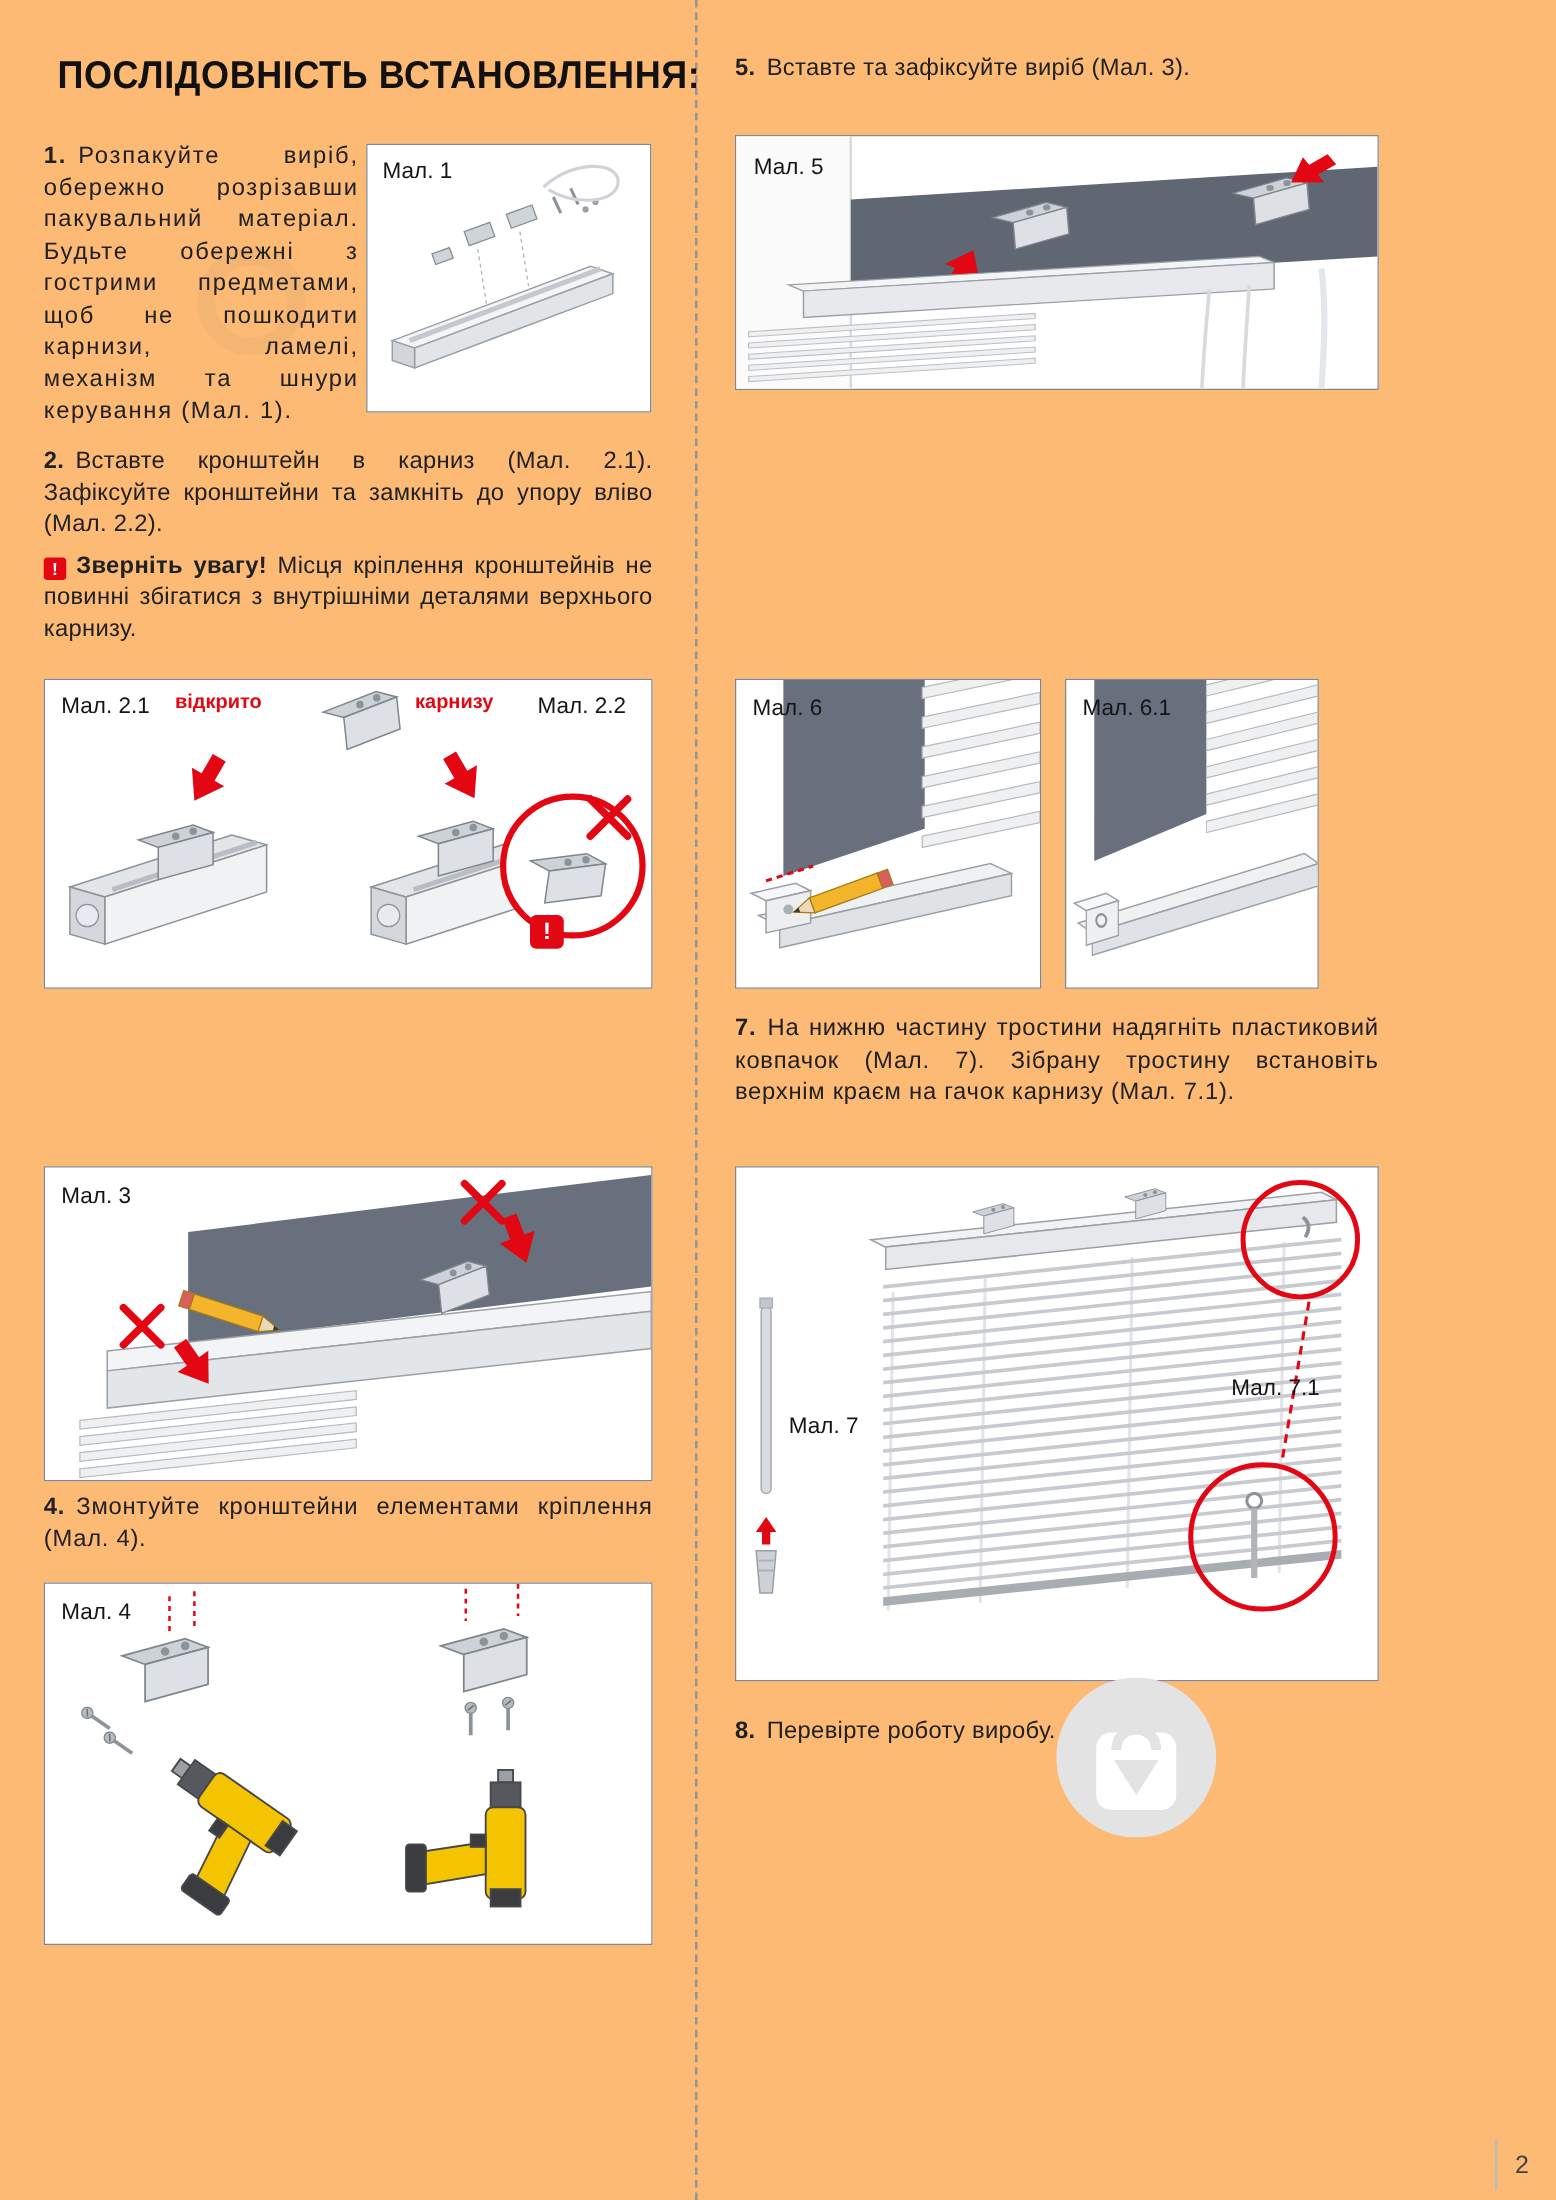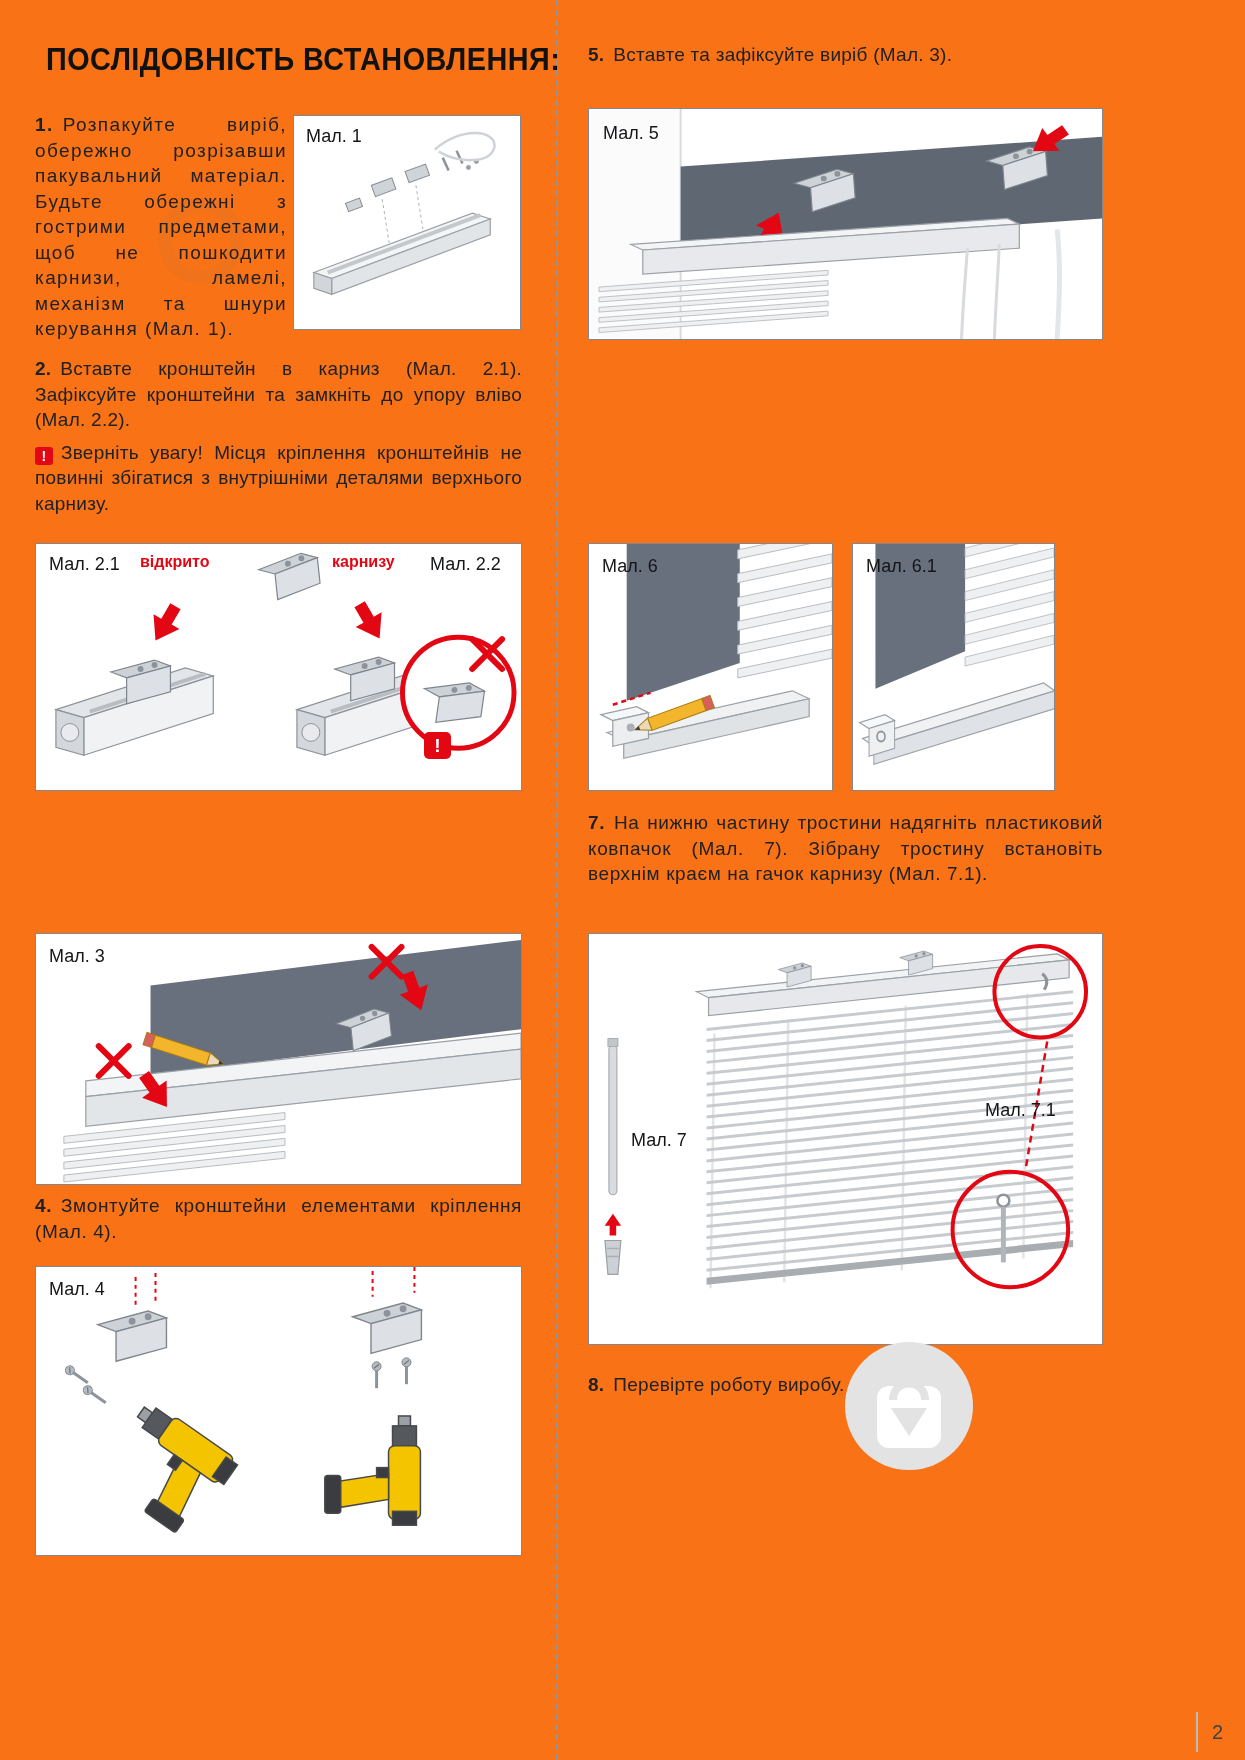--- a/index.html
+++ b/index.html
@@ -1,29 +1,29 @@
 <!DOCTYPE html>
 <html lang="uk"><head>
 <meta charset="utf-8">
 <style>
   *{margin:0;padding:0;box-sizing:border-box}
   html,body{background:#fff}
-  .page{position:relative;width:1245px;height:1760px;background:#f97316;overflow:hidden;
+  .page{position:relative;width:1245px;height:1760px;background:#fdba74;overflow:hidden;
         font-family:"Liberation Sans",sans-serif;color:#1c1d1f}
   .abs{position:absolute}
   .title{font-weight:700;font-size:31px;white-space:nowrap;transform:scaleX(.93);
          transform-origin:left center;color:#111;letter-spacing:.5px}
   .step{font-size:19px;line-height:25.5px;text-align:justify;letter-spacing:.25px;color:#202124}
   .step .num{font-weight:700;margin-right:9px}
   .step--wide{letter-spacing:1.4px}
   .step--med{letter-spacing:.6px}
   .warnicon{display:inline-flex;width:18px;height:18px;background:#e30613;color:#fff;border-radius:3px;
             align-items:center;justify-content:center;font-weight:800;font-size:14px;
             vertical-align:-2px;margin-right:8px;line-height:1}
-  .warntitle{font-weight:400}
+  .warntitle{font-weight:700}
   .figbox{position:absolute;border:1.5px solid #84888d;background:#fff}
   .figbox svg{position:absolute;left:0;top:0;width:100%;height:100%}
   .figlabel{position:absolute;font-size:18px;color:#141517;z-index:2;white-space:nowrap}
   .figstate{position:absolute;font-size:16px;font-weight:700;color:#e30613;z-index:2;white-space:nowrap}
   .warnbadge{position:absolute;width:27px;height:27px;background:#e30613;color:#fff;border-radius:5px;
              display:flex;align-items:center;justify-content:center;font-weight:800;font-size:19px;z-index:2}
   .divider{position:absolute;left:556px;top:0;height:1760px;width:0;border-left:2.5px dashed #8f959b}
   .pagenum{position:absolute;left:1196px;top:1712px;height:40px;border-left:2px solid #b9bcbf;
            padding-left:14px;font-size:20px;color:#3f4246;display:flex;align-items:center}
   .watermark{position:absolute;left:845px;top:1342px;width:128px;height:128px;z-index:0}
@@ -197,21 +197,21 @@
       <use href="#screw-shape" transform="translate(342,100) rotate(90)"></use>
       <use href="#screw-shape" transform="translate(372,96) rotate(90)"></use>
       <use href="#drill-shape" transform="translate(392,150) rotate(90)"></use>
     </svg>
   </figure>
 
   <p class="abs step" style="left:588px;top:42px;width:515px">
     <span class="num">5.</span><span>Вставте та зафіксуйте виріб (Мал. 3).</span>
   </p>
 
-  <figure class="figbox" style="left:588px;top:108px;width:515px;height:232px">
+  <figure class="figbox" style="left:588px;top:108px;width:515px;height:204px">
     <span class="figlabel" style="left:14px;top:14px">Мал. 5</span>
     <svg viewBox="0 0 515 248" preserveAspectRatio="none">
       <rect x="0" y="0" width="92" height="248" fill="#fbfbfc"></rect>
       <line x1="92" y1="0" x2="92" y2="248" stroke="#d8dbde" stroke-width="2"></line>
       <polygon points="92,62 515,30 515,118 92,150" fill="#5f6872"></polygon>
       <use href="#bracket-shape" transform="translate(205,66) rotate(-4)"></use>
       <use href="#bracket-shape" transform="translate(398,42) rotate(-4)"></use>
       <use href="#red-arrow" fill="#e30613" transform="translate(182,130) rotate(205)"></use>
       <use href="#red-arrow" fill="#e30613" transform="translate(462,34) rotate(55)"></use>
       <g>

